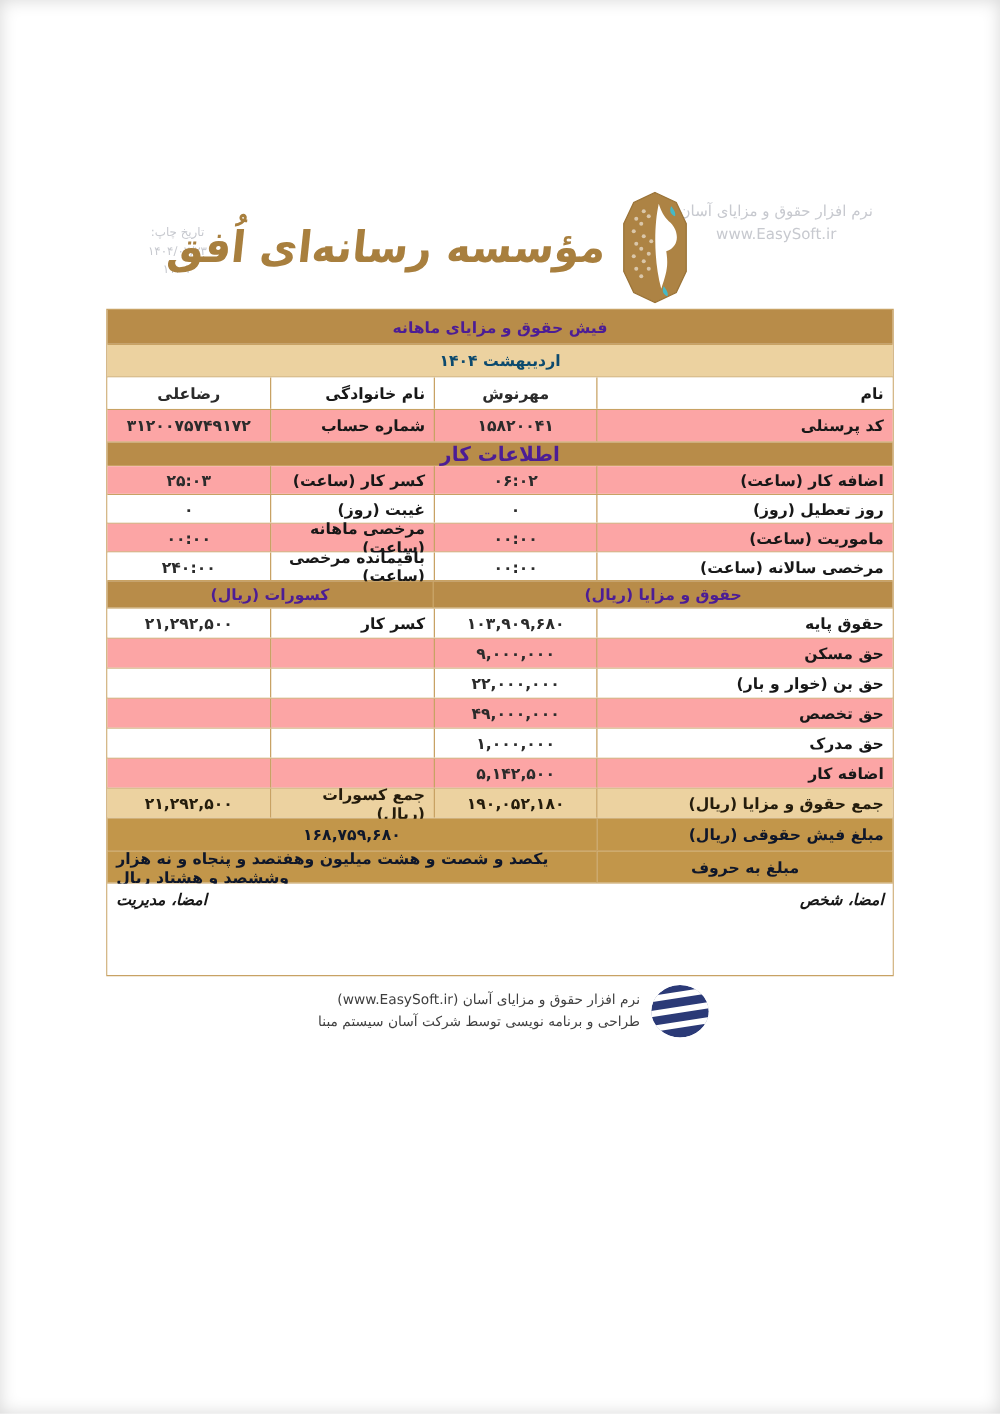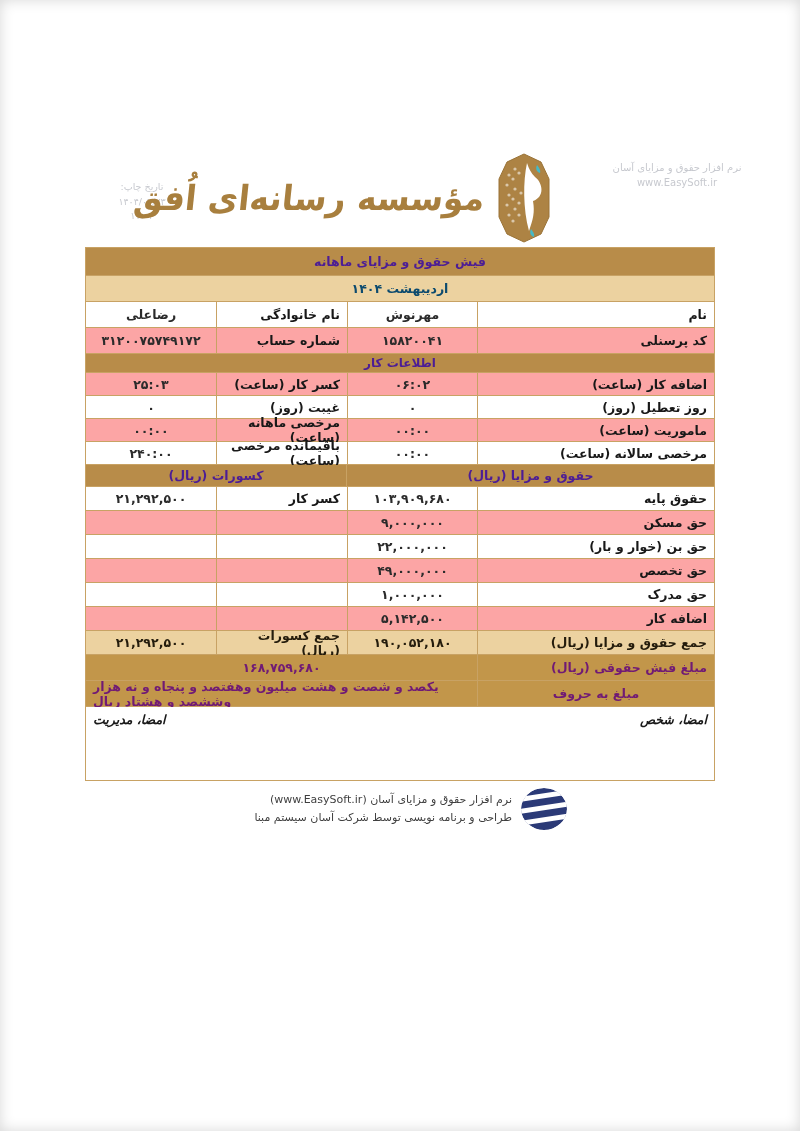--- a/index.html
+++ b/index.html
@@ -7,22 +7,22 @@
     position:relative;width:800px;height:1131px;background:#fff;overflow:hidden;
     font-family:"DejaVu Sans",sans-serif;
     box-shadow:inset 0 0 14px rgba(0,0,0,.16);
   }
   
   .print-info{
     position:absolute;top:180px;left:98px;width:88px;
     direction:rtl;text-align:center;color:#c7c9cf;font-size:9.5px;line-height:1.55;
   }
   .vendor-note{
-    position:absolute;top:160px;left:596px;width:162px;
-    direction:rtl;text-align:center;color:#c7c9cf;font-size:10px;line-height:1.5;
+    position:absolute;top:160px;left:540px;width:162px;
+    direction:rtl;text-align:center;color:#c7c9cf;font-size:12px;line-height:1.5;
   }
   .org-brand{
     position:absolute;top:150px;left:225px;width:330px;height:95px;
     display:flex;align-items:center;justify-content:flex-end;gap:8px;direction:ltr;
   }
   .calligraphy{
     direction:rtl;color:#a87f3e;font-size:33px;font-weight:bold;
     transform:skewX(-6deg) scaleY(1.05);white-space:nowrap;
     font-family:"DejaVu Sans",sans-serif;letter-spacing:-1px;
   }
@@ -48,21 +48,21 @@
   .w-rest{flex:1 1 auto;justify-content:center;text-align:left;}
   .lbl{font-weight:bold;color:#181818;}
   .val{font-weight:600;color:#2b2b2b;}
   .h27{height:27px;} .h26{height:26px;} .h24{height:24px;}
   .h23{height:23px;} .h22{height:22px;} .h19{height:19px;}
   .bar-dark{background:#b88c49;color:#4c1d95;font-weight:bold;justify-content:center;}
   .bar-tan{background:#ecd2a0;color:#0c4a6e;font-weight:bold;justify-content:center;}
   .shade .cell{background:#fca5a5;}
   .plain .cell{background:#ffffff;}
   .totals .cell{background:#ecd2a0;font-weight:bold;color:#241c0c;}
-  .netrow .cell{background:#c2964a;font-weight:bold;color:#701a75;}
+  .netrow .cell{background:#c2964a;font-weight:bold;color:#0f172a;}
   .sign-row{height:74px;}
   .sign-row .cell{align-items:flex-start;padding-top:5px;justify-content:space-between;background:#fff;}
   .sign-person,.sign-mgmt{font-weight:bold;font-size:12.5px;color:#181818;font-style:italic;}
   
   .footer{
     position:absolute;top:783px;left:245px;width:325px;height:52px;
     display:flex;align-items:center;justify-content:flex-end;gap:6px;direction:ltr;
   }
   .footer-text{direction:rtl;text-align:right;font-size:11px;color:#3f3f3f;line-height:1.65;}
 </style>
@@ -127,21 +127,21 @@
     </div>
 
     <div class="row h26 shade">
       <div class="cell lbl w-lbl1">کد پرسنلی</div>
       <div class="cell val w-val1">۱۵۸۲۰۰۴۱</div>
       <div class="cell lbl w-lbl2">شماره حساب</div>
       <div class="cell val w-val2">۳۱۲۰۰۷۵۷۴۹۱۷۲</div>
     </div>
 
     <div class="row h19">
-      <div class="cell bar-dark" style="flex:1;font-size:12px">اطلاعات کار</div>
+      <div class="cell bar-dark" style="flex:1;font-size:16px">اطلاعات کار</div>
     </div>
 
     <div class="row h23 shade">
       <div class="cell lbl w-lbl1">اضافه کار (ساعت)</div>
       <div class="cell val w-val1">۰۶:۰۲</div>
       <div class="cell lbl w-lbl2">کسر کار (ساعت)</div>
       <div class="cell val w-val2">۲۵:۰۳</div>
     </div>
 
     <div class="row h23 plain">

